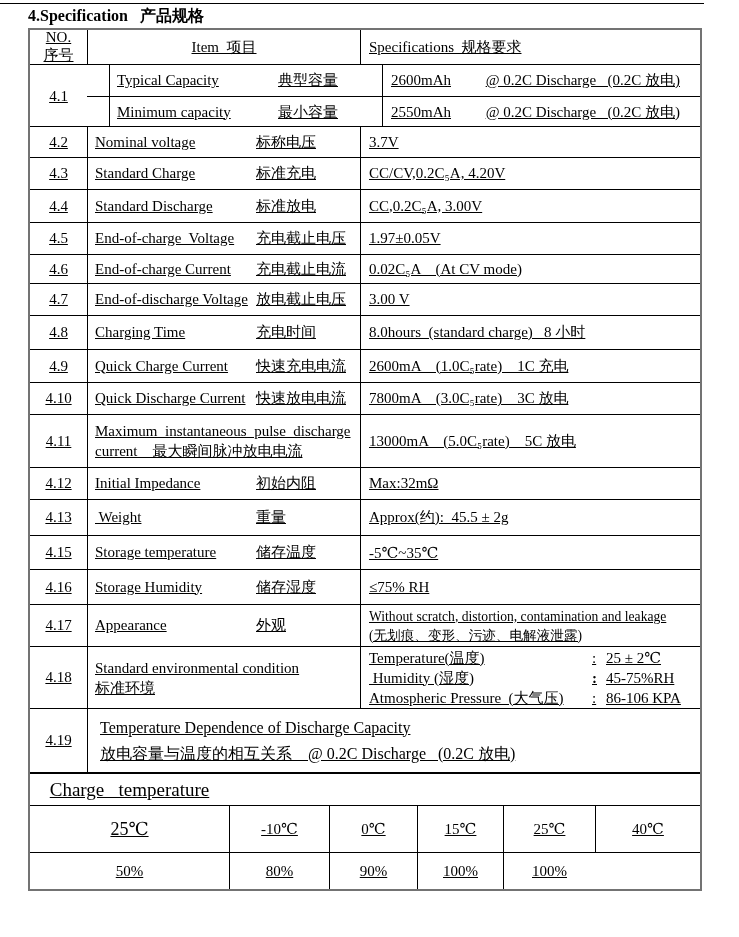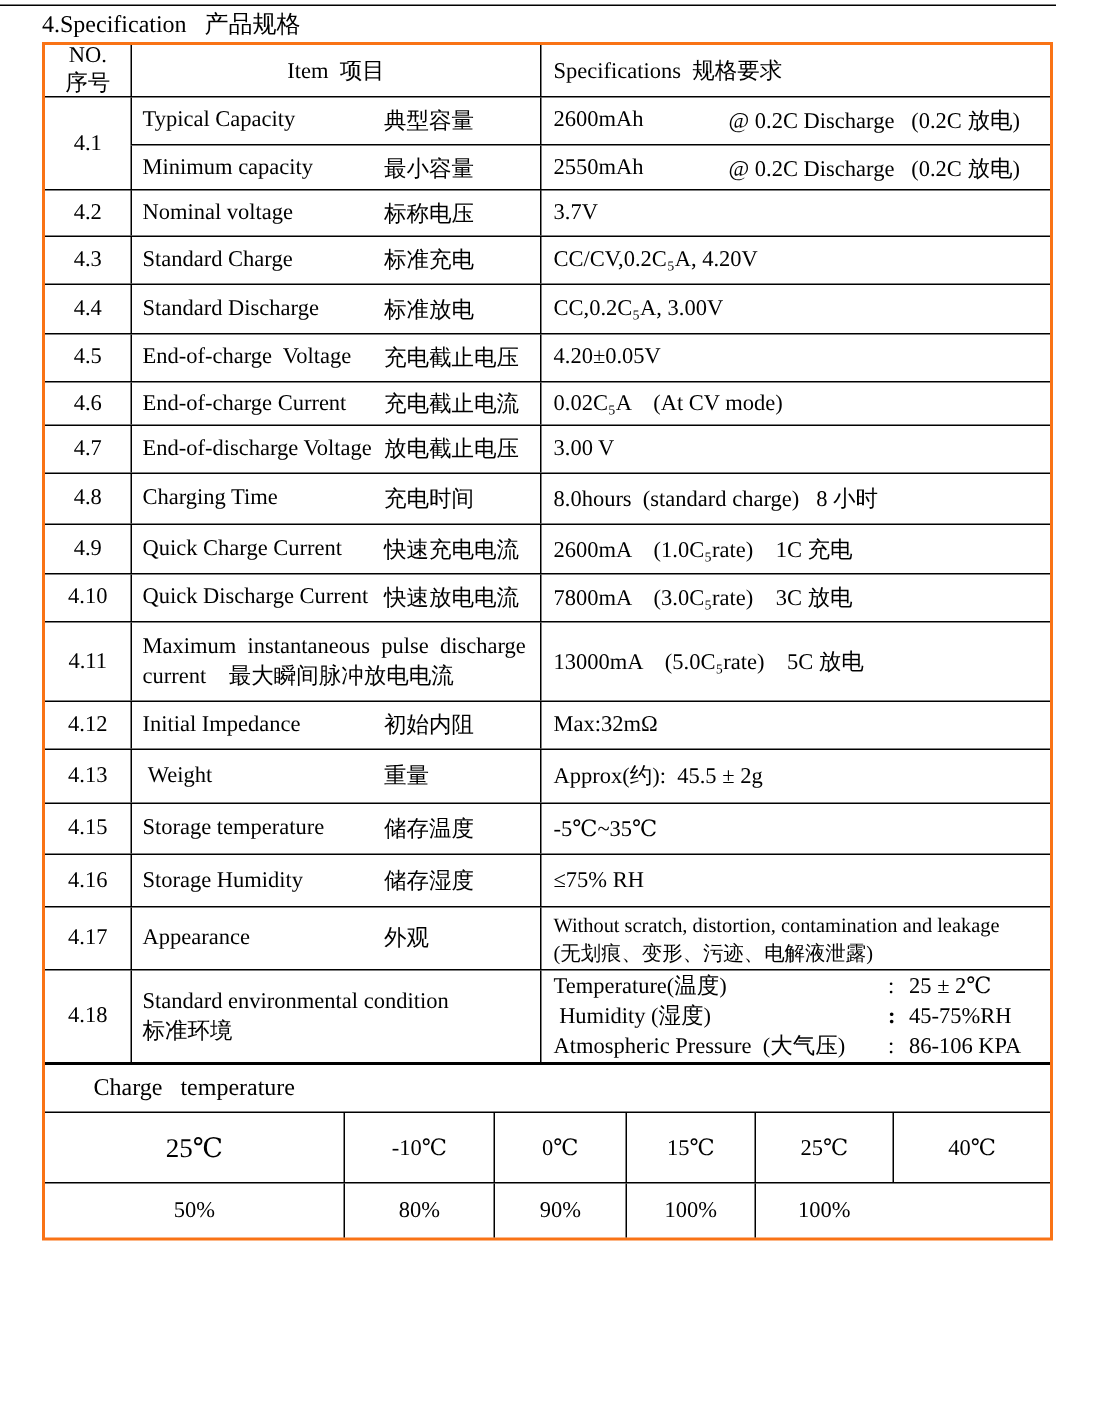--- a/index.html
+++ b/index.html
@@ -3,49 +3,49 @@
 <meta charset="utf-8">
 <style>
   * { box-sizing: border-box; }
   html,body { margin:0; padding:0; background:#fff; }
   .page {
     position:relative; width:739px; height:937px; background:#ffffff;
     font-family:"Liberation Serif","DejaVu Serif",serif; color:#000;
     font-size:15px; overflow:hidden;
   }
   .top-rule { position:absolute; left:0; top:3px; width:704px; height:1px; background:#000; }
-  .doc-title { position:absolute; left:28px; top:6px; font-size:16px; font-weight:normal; white-space:pre; }
-  .spec-table { position:absolute; left:28px; top:28px; width:674px; border:2px solid #f97316; background:#fff; }
+  .doc-title { position:absolute; left:28px; top:6px; font-size:16px; font-weight:bold; white-space:pre; }
+  .spec-table { position:absolute; left:28px; top:28px; width:674px; border:2px solid #737373; background:#fff;text-decoration:underline; }
   .tr { display:grid; border-top:1px solid #000; }
   .tr.first { border-top:none; }
   .tr.thick-top { border-top:2px solid #000; }
   .cols3 { grid-template-columns:57px 273px 1fr; }
   .cols2no { grid-template-columns:57px 1fr; }
   .colsSubHdr { grid-template-columns:199px 1fr; }
   .colsSub { grid-template-columns:199px 100px 88px 86px 92px 1fr; }
   .td { display:flex; align-items:center; overflow:hidden; }
   .td + .td { border-left:1px solid #000; }
-  .bl { border-left:1px solid #000; }
+  .bl { border-left:1px solid #000;margin-left:22px; }
   .no { justify-content:center; text-align:center; }
   .ctr { justify-content:center; text-align:left; }
   .item { padding-left:7px; }
   .spec { padding-left:8px; }
   .stack { flex-direction:column; align-items:flex-start; justify-content:center; }
   .stack.center-x { align-items:center; }
   .pre, .td span, .td div { white-space:pre; }
   .en { display:inline-block; min-width:161px; white-space:pre; }
   .note { margin-left:auto; padding-right:20px; white-space:pre; }
   .lh20 { line-height:20px; }
   .small { font-size:13.6px; line-height:19px; }
   .r419-cell { padding-left:12px; font-size:16px; line-height:26px; }
   .envline { display:flex; width:100%; line-height:20px; }
   .envlabel { display:inline-block; width:223px; white-space:pre; }
   .envcolon { display:inline-block; width:14px; white-space:pre; }
   .big { font-size:18px; }
-  .subhdr { font-size:16px; }
+  .subhdr { font-size:19px; }
 </style>
 </head>
 <body>
 
 <div class="page">
   <div class="top-rule"></div>
   <div class="doc-title">4.Specification   产品规格</div>
 
   <div class="spec-table">
 
@@ -131,21 +131,21 @@
 
     <div class="tr cols3" style="height:32px">
       <div class="td no">
           <span>4.5</span>
         </div>
       <div class="td item">
           <span class="en">End-of-charge  Voltage</span>
           <span>充电截止电压</span>
         </div>
       <div class="td spec">
-          <span>4.20±0.05V</span>
+          <span>1.97±0.05V</span>
         </div>
     </div>
 
     <div class="tr cols3" style="height:29px">
       <div class="td no">
           <span>4.6</span>
         </div>
       <div class="td item">
           <span class="en">End-of-charge Current</span>
           <span>充电截止电流</span>
@@ -307,20 +307,29 @@
           <span>45-75%RH</span>
         </div>
         <div class="envline">
           <span class="envlabel">Atmospheric Pressure  (大气压)</span>
           <span class="envcolon">:</span>
           <span>86-106 KPA</span>
         </div>
       </div>
     </div>
 
+    <div class="tr cols2no" style="height:64px">
+      <div class="td no">
+          <span>4.19</span>
+        </div>
+      <div class="td stack r419-cell">
+        <div>Temperature Dependence of Discharge Capacity</div>
+        <div>放电容量与温度的相互关系    @ 0.2C Discharge   (0.2C 放电)</div>
+      </div>
+    </div>
 
     <div class="tr colsSubHdr thick-top" style="height:33px">
       <div class="td ctr subhdr">
           <span>Charge   temperature</span>
         </div>
     </div>
 
     <div class="tr colsSub" style="height:47px">
       <div class="td ctr big">
           <span>25℃</span>

